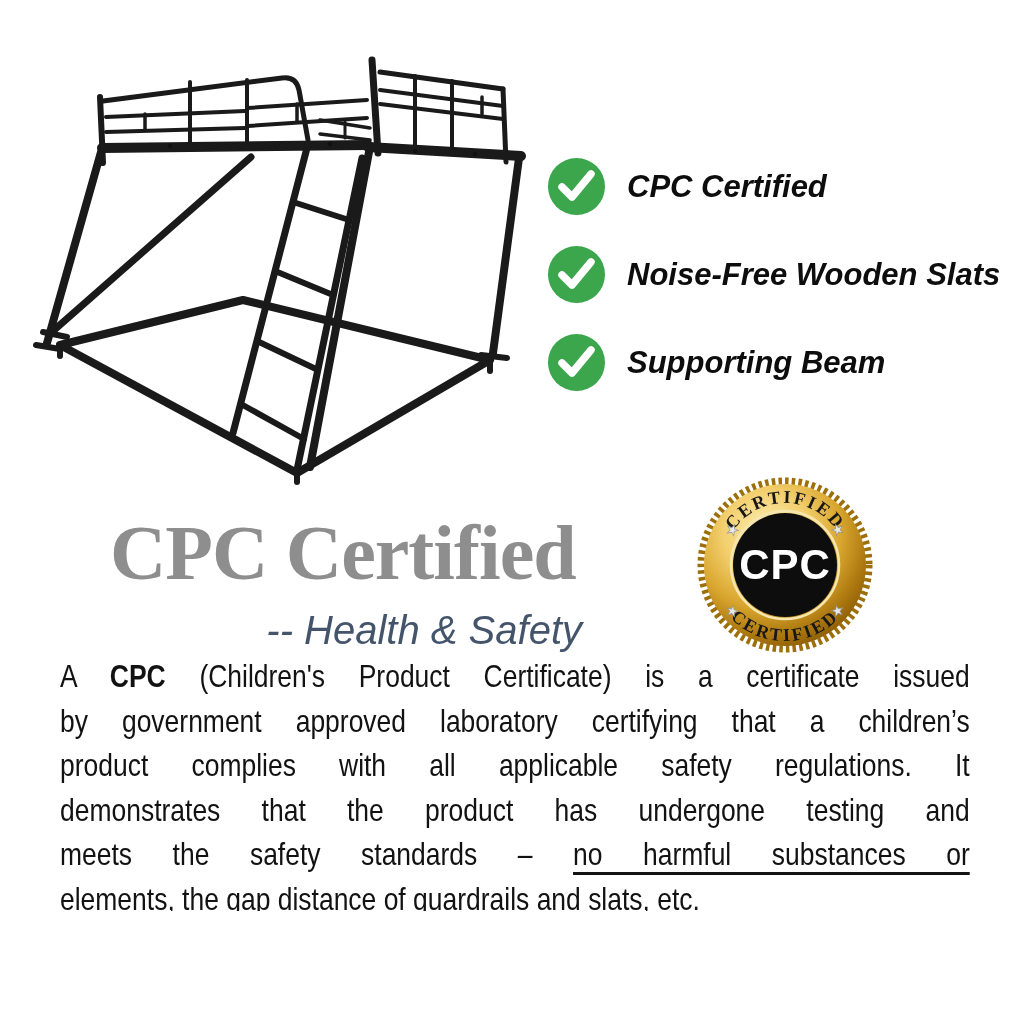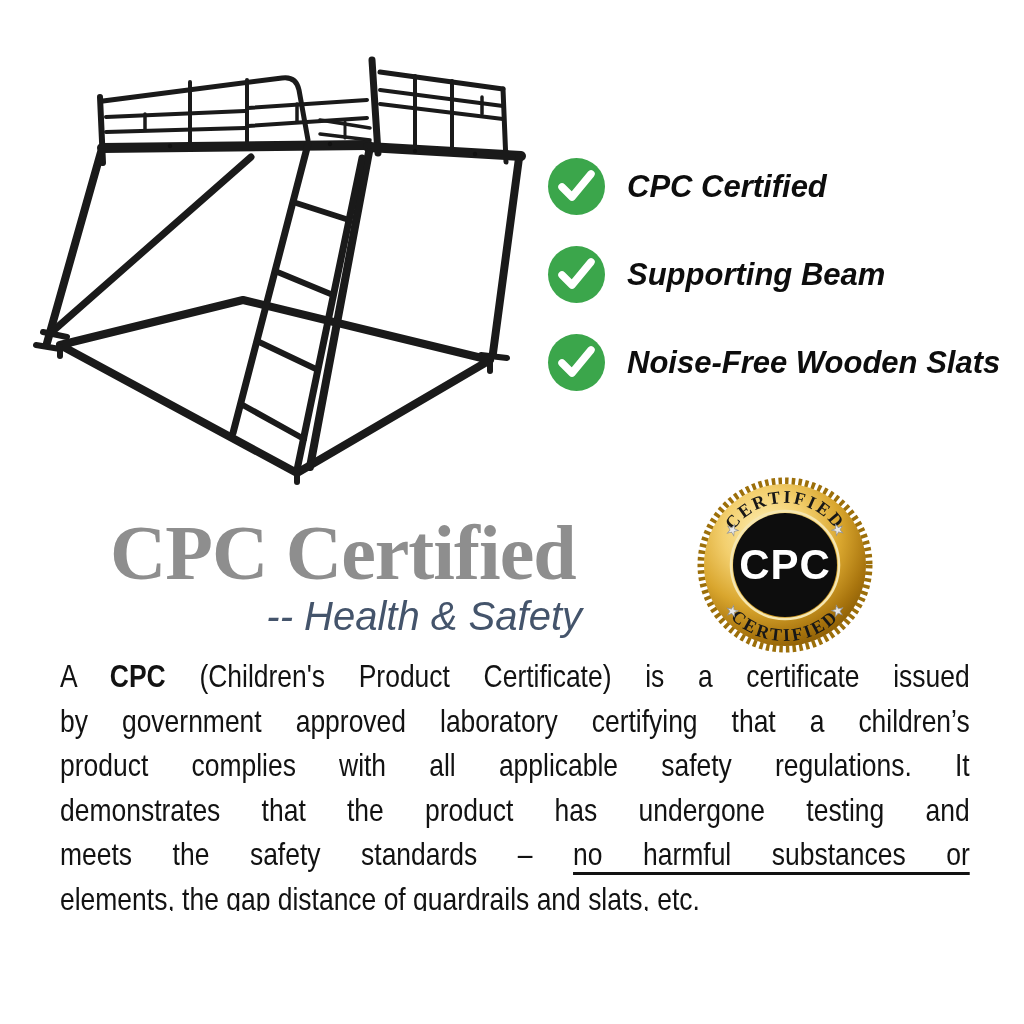--- a/index.html
+++ b/index.html
@@ -14,21 +14,21 @@
   .feature-row{display:flex;align-items:center;}
   .check-circle{width:57px;height:57px;border-radius:50%;background:#3BA64B;flex:0 0 57px;
                 display:flex;align-items:center;justify-content:center;}
   .feature-label{margin-left:22px;font-size:31px;font-weight:700;font-style:italic;color:#0d0d0d;
                  white-space:nowrap;letter-spacing:0;}
 
   
   .heading-block{position:absolute;left:110px;top:514px;width:486px;}
   .heading-title{margin:0;font-family:"Liberation Serif",serif;font-weight:700;font-size:78px;
                  line-height:1;color:#8E8E8E;letter-spacing:-1px;white-space:nowrap;}
-  .heading-subtitle{margin-top:2px;text-align:right;padding-right:14px;font-size:40px;
+  .heading-subtitle{margin-top:16px;text-align:right;padding-right:14px;font-size:40px;
                     font-style:italic;color:#44546B;white-space:nowrap;}
 
   
   .badge{position:absolute;left:697px;top:477px;width:176px;height:176px;}
 
   
   .paragraph{position:absolute;left:60px;top:654px;width:1100px;transform:scaleX(0.827);
              transform-origin:0 0;font-size:32px;line-height:44.5px;color:#121212;}
   .pline{text-align:justify;text-align-last:justify;}
   .pline.last{text-align-last:left;}
@@ -119,29 +119,29 @@
           </svg>
       </span>
       <span class="feature-label">CPC Certified</span>
     </div>
     <div class="feature-row">
       <span class="check-circle">
         <svg width="57" height="57" viewBox="0 0 57 57">
             <polyline points="14,29 24,39 43,16" fill="none" stroke="#ffffff" stroke-width="7.5" stroke-linecap="round" stroke-linejoin="round"></polyline>
           </svg>
       </span>
-      <span class="feature-label">Supporting Beam</span>
+      <span class="feature-label">Noise-Free Wooden Slats</span>
     </div>
     <div class="feature-row">
       <span class="check-circle">
         <svg width="57" height="57" viewBox="0 0 57 57">
             <polyline points="14,29 24,39 43,16" fill="none" stroke="#ffffff" stroke-width="7.5" stroke-linecap="round" stroke-linejoin="round"></polyline>
           </svg>
       </span>
-      <span class="feature-label">Noise-Free Wooden Slats</span>
+      <span class="feature-label">Supporting Beam</span>
     </div>
   </div>
 
   <div class="heading-block">
     <h1 class="heading-title">CPC Certified</h1>
     <div class="heading-subtitle">-- Health &amp; Safety</div>
   </div>
 
   <div class="badge">
     <svg width="176" height="176" viewBox="0 0 176 176">

